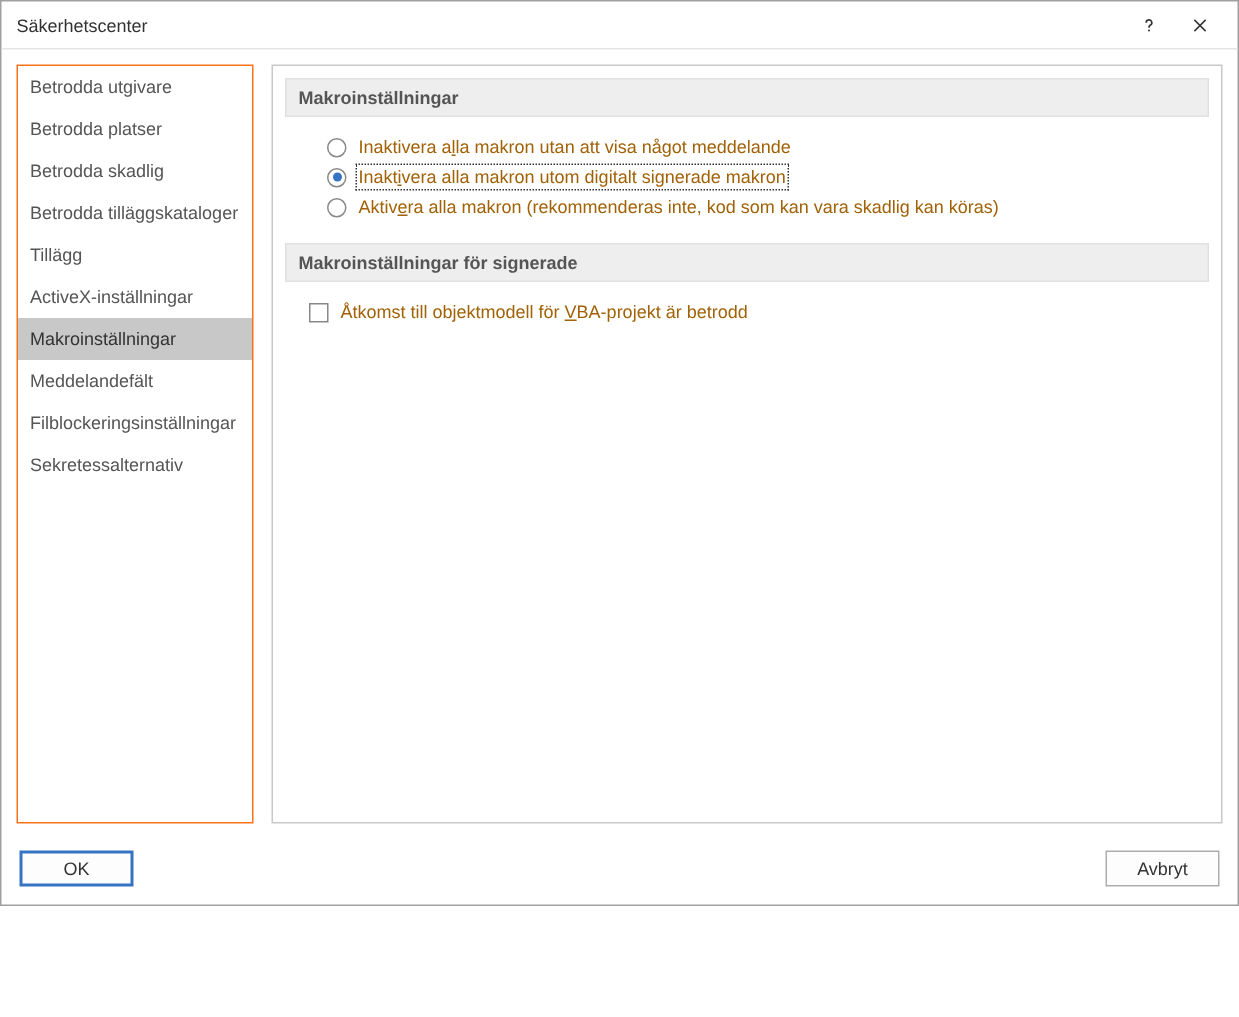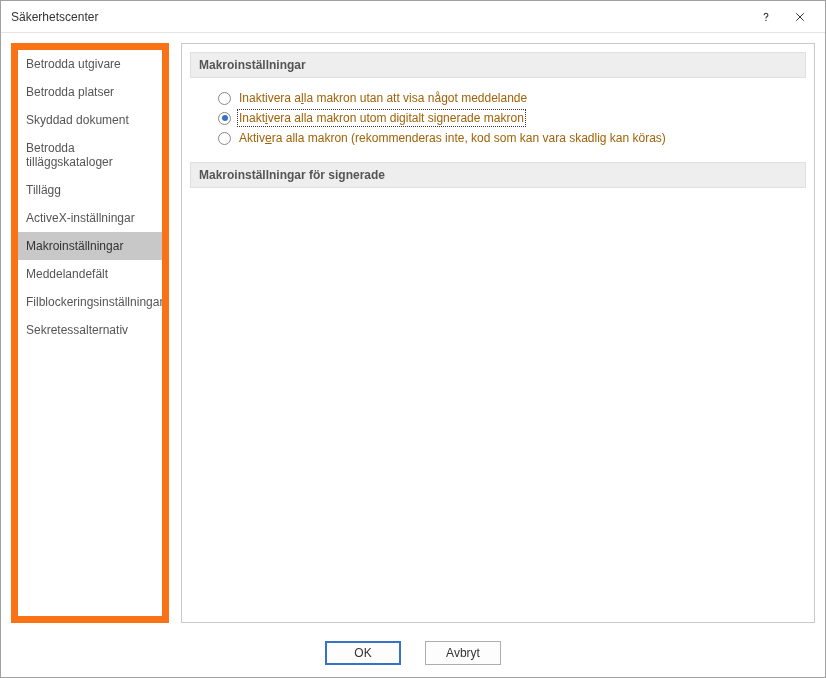--- a/index.html
+++ b/index.html
@@ -6,21 +6,21 @@
     body {
       font-family: "Segoe UI", Tahoma, sans-serif;
       font-size: 12px;
       background: #fff;
       width: 826px;
       height: 678px;
       overflow: hidden;
     }
     .dialog {
       width: 826px;
-      height: 678px;
+      height: 604px;
       border: 1px solid #a0a0a0;
       background: #fff;
       display: flex;
       flex-direction: column;
     }
     .titlebar {
       height: 32px;
       display: flex;
       align-items: center;
       padding: 0 8px 0 10px;
@@ -42,21 +42,21 @@
     }
     .titlebar-btn svg { width: 12px; height: 12px; }
     .body {
       flex: 1;
       display: flex;
       padding: 10px;
       gap: 12px;
     }
     .sidebar {
       width: 158px;
-      border: 7px solid #f97316;
+      border: 1px solid #f97316;
       background: #fff;
       overflow: hidden;
     }
     .sidebar-item {
       padding: 7px 8px;
       color: #555;
       cursor: pointer;
       border-bottom: 0;
     }
     .sidebar-item.selected {
@@ -119,21 +119,21 @@
     }
     .checkbox {
       width: 13px;
       height: 13px;
       border: 1px solid #888;
       flex-shrink: 0;
     }
     .footer {
       padding: 8px 12px 12px;
       display: flex;
-      justify-content: center;
+      justify-content: space-between;
       gap: 24px;
     }
     .btn {
       min-width: 76px;
       height: 24px;
       border: 1px solid #adadad;
       background: #fdfdfd;
       font-size: 12px;
       color: #333;
       cursor: pointer;
@@ -159,21 +159,21 @@
       <svg viewBox="0 0 16 16">
           <path stroke="#333" stroke-width="1.3" d="M3 3l10 10M13 3L3 13"></path>
         </svg>
     </div>
   </div>
 
   <div class="body">
     <div class="sidebar">
       <div class="sidebar-item"><span>Betrodda utgivare</span></div>
       <div class="sidebar-item"><span>Betrodda platser</span></div>
-      <div class="sidebar-item"><span>Skyddad dokument</span></div>
+      <div class="sidebar-item"><span>Betrodda skadlig</span></div>
       <div class="sidebar-item"><span>Betrodda tilläggskataloger</span></div>
       <div class="sidebar-item"><span>Tillägg</span></div>
       <div class="sidebar-item"><span>ActiveX-inställningar</span></div>
       <div class="sidebar-item selected"><span>Makroinställningar</span></div>
       <div class="sidebar-item"><span>Meddelandefält</span></div>
       <div class="sidebar-item"><span>Filblockeringsinställningar</span></div>
       <div class="sidebar-item"><span>Sekretessalternativ</span></div>
     </div>
 
     <div class="content">
@@ -187,20 +187,24 @@
           <span class="radio checked"></span>
           <span class="radio-label focused"><span>Inakt</span><span class="u">i</span><span>vera alla makron utom digitalt signerade makron</span></span>
         </div>
         <div class="radio-row">
           <span class="radio"></span>
           <span class="radio-label"><span>Aktiv</span><span class="u">e</span><span>ra alla makron (rekommenderas inte, kod som kan vara skadlig kan köras)</span></span>
         </div>
       </div>
 
       <div class="section-header">Makroinställningar för signerade</div>
+      <div class="checkbox-row">
+        <span class="checkbox"></span>
+        <span class="radio-label"><span>Åtkomst till objektmodell för </span><span class="u">V</span><span>BA-projekt är betrodd</span></span>
+      </div>
     </div>
   </div>
 
   <div class="footer">
     <button class="btn default">OK</button>
     <button class="btn">Avbryt</button>
   </div>
 </div>
 
 </body></html>

